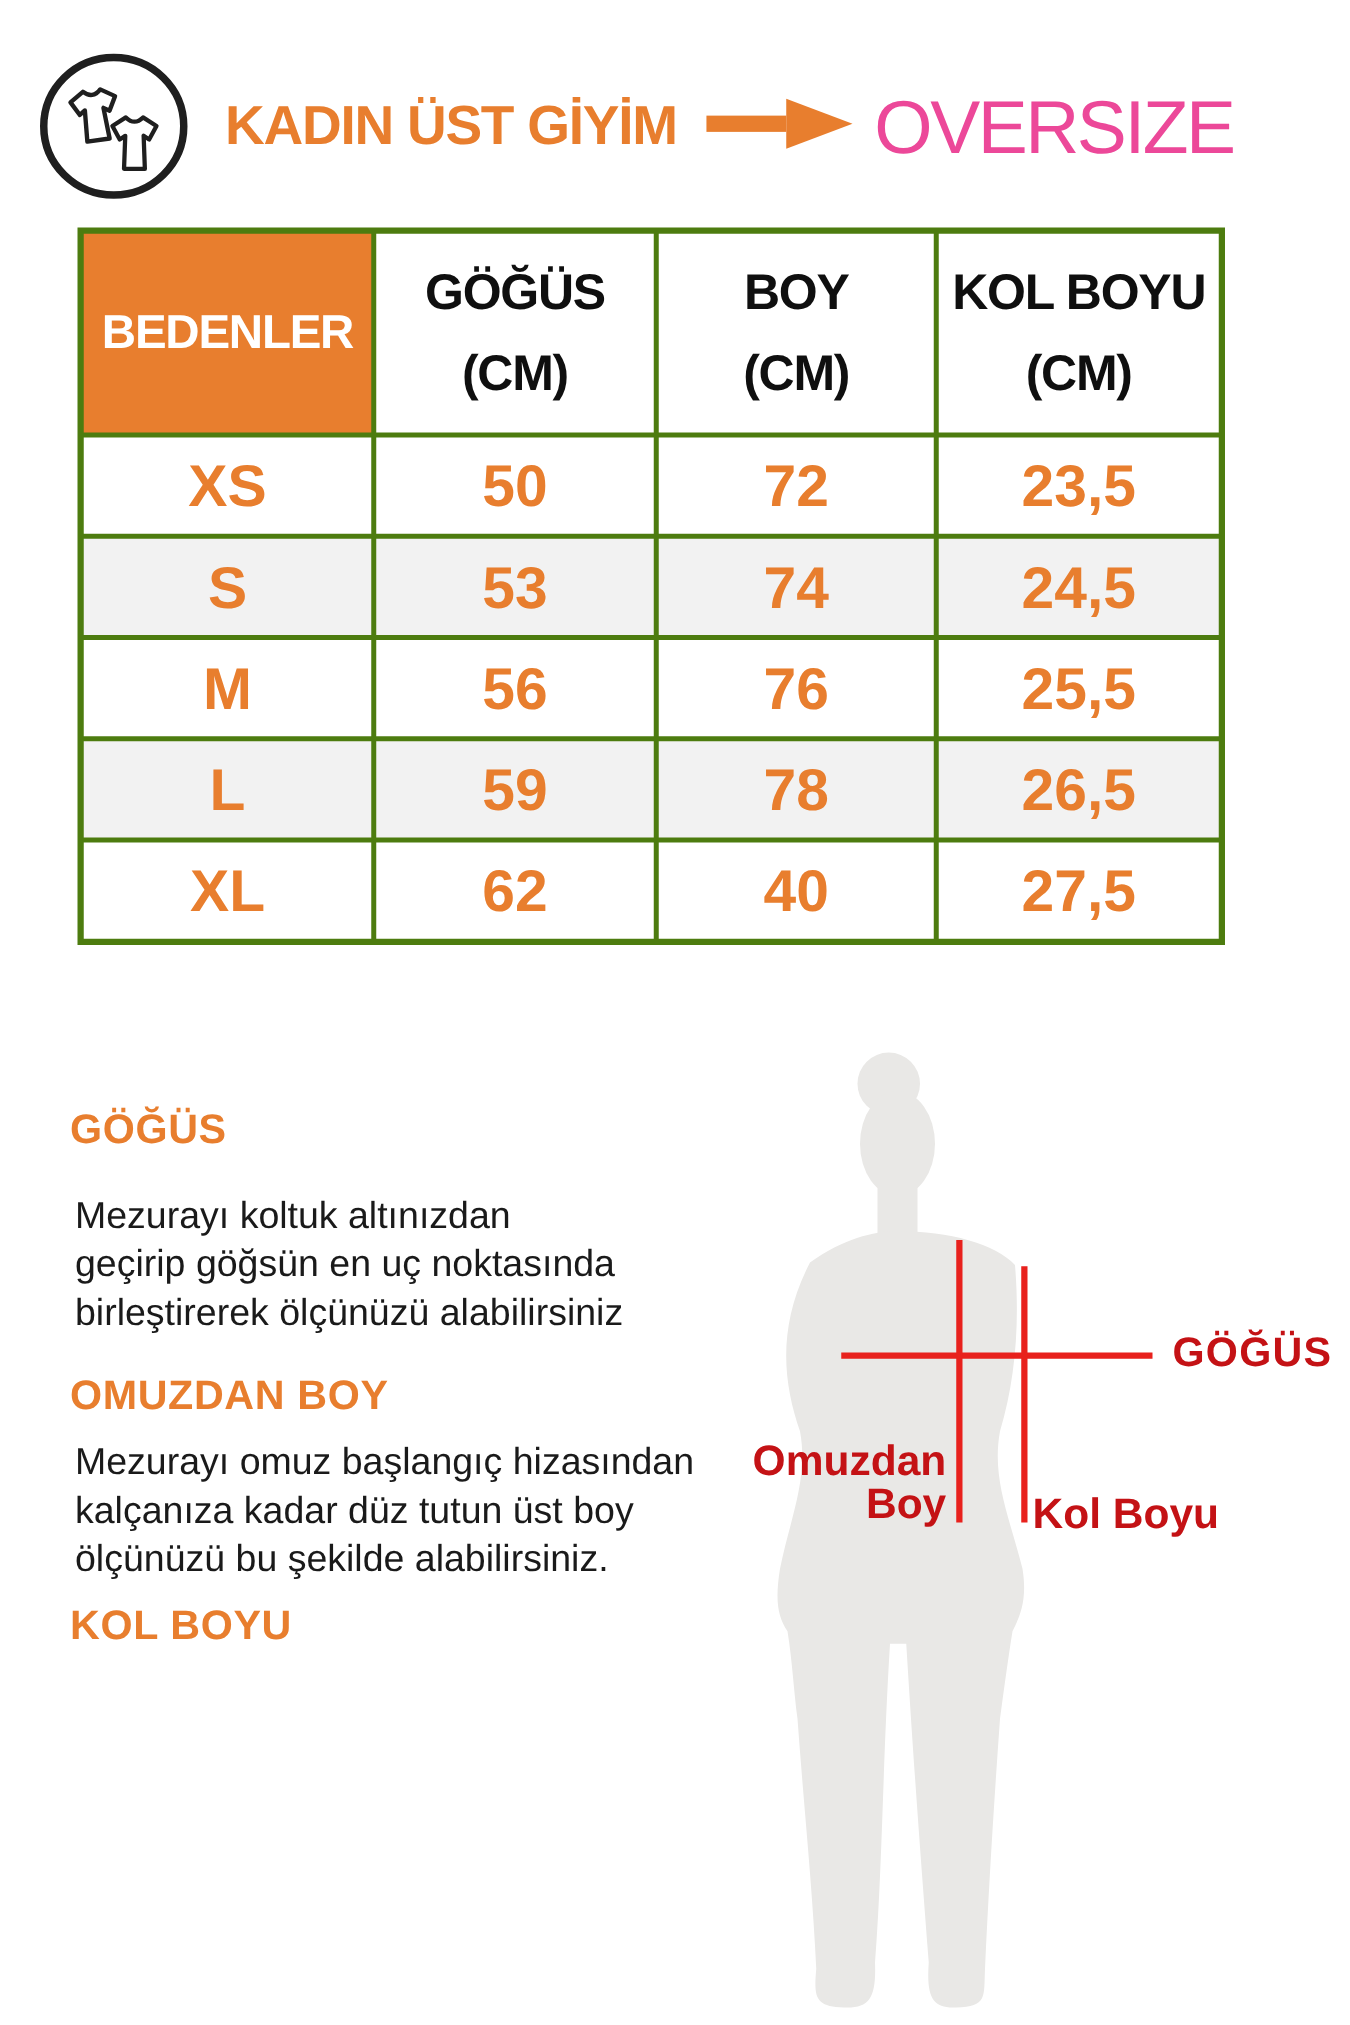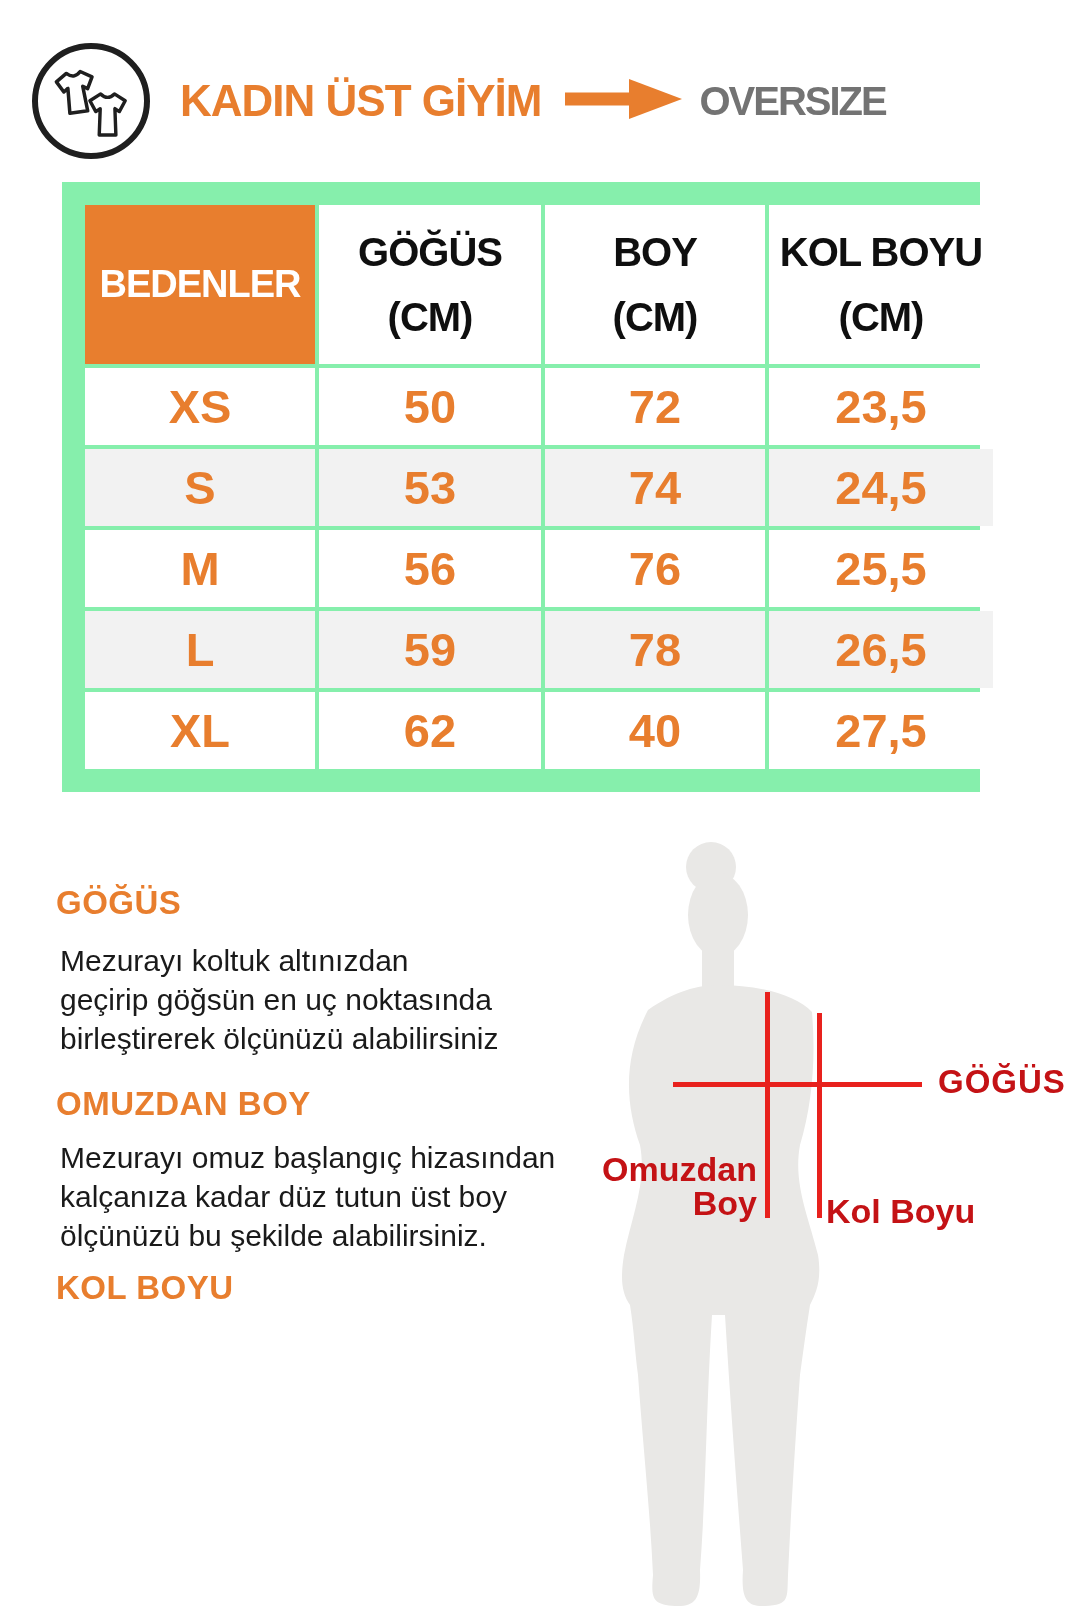--- a/index.html
+++ b/index.html
@@ -4,42 +4,42 @@
 <style>
   * { margin:0; padding:0; box-sizing:border-box; }
   body { background:#ffffff; font-family:"Liberation Sans", sans-serif; }
   .page { position:relative; width:1076px; height:1620px; background:#ffffff; overflow:hidden;border-radius:10px; }
 
   
   .header { position:absolute; top:42px; left:30px; display:flex; align-items:center; }
   .logo-circle { width:122px; height:118px; flex:0 0 auto; }
   .header-title { font-size:44px; font-weight:bold; color:#E87E2E; margin-left:28px; letter-spacing:-1px; white-space:nowrap; }
   .header-arrow { margin:0 14px 0 24px; flex:0 0 auto; }
-  .header-category { font-size:40px; font-weight:bold; color:#737373; letter-spacing:-2px; white-space:nowrap; }
+  .header-category { font-size:60px; font-weight:normal; color:#ec4899; letter-spacing:-2px; white-space:nowrap; }
 
   
-  .size-table { position:absolute; left:62px; top:182px; width:918px; background:#86efac;
-    padding:23px; display:grid; grid-template-columns:230px 222px 220px 224px;
+  .size-table { position:absolute; left:62px; top:182px; width:918px; background:#4d7c0f;
+    padding:5px; display:grid; grid-template-columns:230px 222px 220px 224px;
     grid-template-rows:159px repeat(5,77px); gap:4px; }
   .cell { background:#fff; display:flex; align-items:center; justify-content:center; text-align:center; }
   .cell-sizes-head { background:#E87E2E; color:#fff; font-weight:bold; font-size:38px; letter-spacing:-1px; }
   .col-head { flex-direction:column; gap:20px; font-weight:bold; font-size:40px; color:#0f0f0f; letter-spacing:-1px; }
   .row-alt { background:#F2F2F2; }
   .size-cell, .val-cell { font-weight:bold; font-size:47px; color:#E87E2E;text-align:right; }
 
   
   .guide { position:absolute; left:56px; top:858px; width:568px; }
   .guide-banner { display:inline-block; background:#E87E2E; color:#fff; font-weight:bold;
     font-size:31px; line-height:36px; padding:12px 16px; letter-spacing:0px; white-space:nowrap; }
   .guide-heading { color:#E87E2E; font-weight:bold; font-size:33px; line-height:36px; letter-spacing:0.5px; }
   .gh1 { margin-top:27px; }
   .gh2 { margin-top:28px; }
   .gh3 { margin-top:15px; }
   .guide-para { color:#1a1a1a; font-size:30px; line-height:39px; padding-left:4px; }
-  .gp1 { margin-top:20px; }
+  .gp1 { margin-top:32px; }
   .gp2 { margin-top:16px; }
   .gp3 { margin-top:20px; }
   .guide-para div { white-space:nowrap; }
 
   
   .figure { position:absolute; left:560px; top:815px; width:520px; height:805px; }
   .figure svg.silhouette { position:absolute; left:0; top:0; }
   .m-line { position:absolute; background:#E8211D; }
   .line-gogus   { left:113px; top:267px; width:249px; height:5px; }
   .line-omuzdan { left:205px; top:177px; width:5px; height:226px; }

